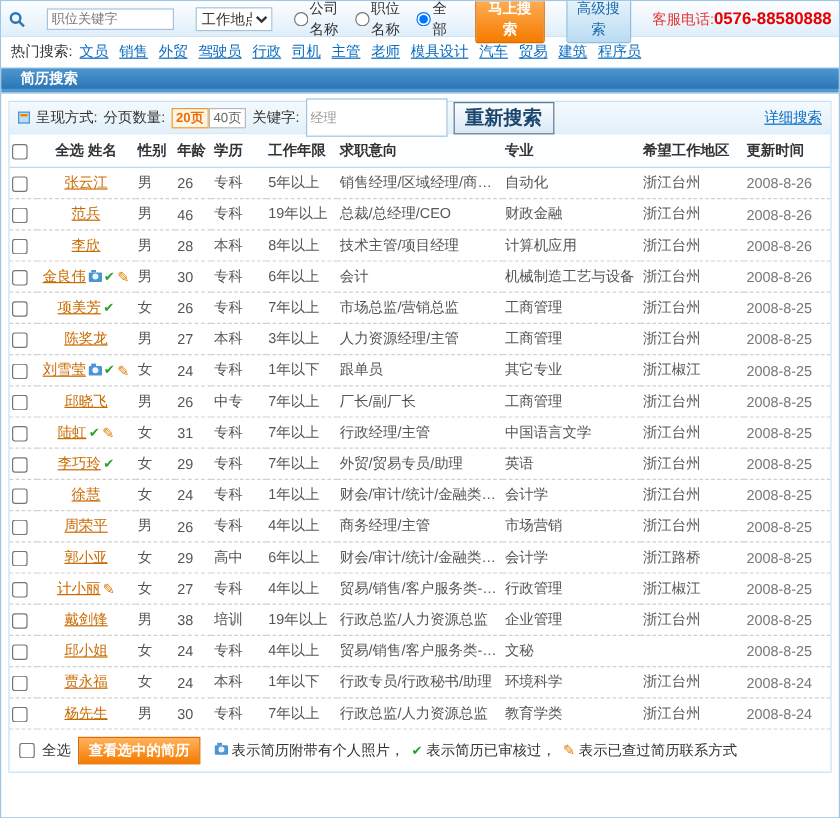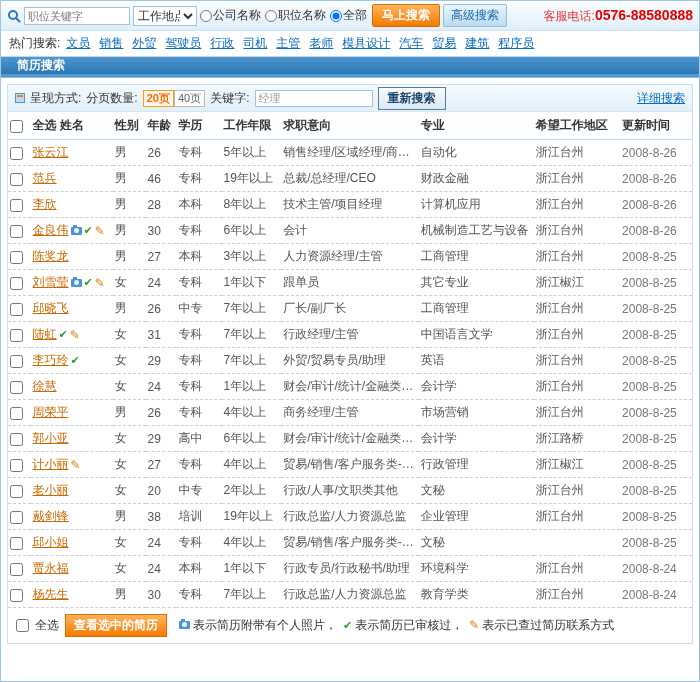--- a/index.html
+++ b/index.html
@@ -2,21 +2,21 @@
 <html><head>
 <meta charset="utf-8">
 <style>
   * { box-sizing: border-box; }
   html,body { margin:0; padding:0; background:#fff; }
   body { font-family:"Liberation Sans","DejaVu Sans",sans-serif; font-size:12px; color:#333; }
   .page { width:700px; height:682px; border:1px solid #9fc6e6; background:#fff; overflow:hidden; }
 
   
   .topbar { height:30px; background:linear-gradient(180deg,#fdfeff,#dfeefa); border-bottom:1px solid #cfe4f3;
-            display:flex; align-items:center; padding:0 6px; gap:3px; }
+            display:flex; align-items:center; padding:0 6px; gap:18px; }
   .mag { display:inline-flex; }
   .kw-input { width:106px; height:18px; border:1px solid #a3c3dc; font-size:11px; padding:1px 3px; color:#666; }
   .loc-select { height:20px; font-size:12px; border:1px solid #a3c3dc; background:#fff; color:#333; width:64px; }
   .radios { display:inline-flex; align-items:center; gap:2px; }
   .radios label { display:inline-flex; align-items:center; margin-right:2px; cursor:pointer; }
   .radios input { width:12px; height:12px; margin:0 1px 0 0; }
   .btn-orange { background:linear-gradient(180deg,#ffb25c,#f57b00); border:1px solid #d96c00; color:#fff;
                 font-weight:bold; font-size:12px; padding:2px 9px; border-radius:2px; cursor:pointer; }
   .btn-blue { background:linear-gradient(180deg,#eaf5fd,#badbf2); border:1px solid #8fbede; color:#1a6aab;
               font-size:12px; padding:2px 7px; border-radius:2px; cursor:pointer; }
@@ -36,30 +36,30 @@
                padding:0 16px; display:flex; align-items:center; font-size:12px; }
 
   
   .panel { margin:6px; border:1px solid #c6dff2; }
   .toolbar { height:27px; background:linear-gradient(180deg,#f4fafe,#e2f0fa); border-bottom:1px solid #d2e6f4;
              display:flex; align-items:center; padding:0 7px; gap:5px; color:#333; }
   .mode-btn { display:inline-flex; align-items:center; gap:3px; border:1px solid #a9cbe8; background:#fff;
               color:#1a6aab; font-size:12px; padding:1px 5px; cursor:pointer; }
   .size-btn { border:1px solid #b8b8b8; background:#fff; color:#666; padding:0 3px; font-size:11px; cursor:pointer; }
   .size-btn.active { border-color:#f59a23; color:#f06d00; font-weight:bold; background:#fff6ea; }
-  .tb-kw { width:118px; height:17px; border:1px solid #a3c3dc; color:#999; font-size:11px; padding:1px 3px; }
+  .tb-kw { width:118px; height:32px; border:1px solid #a3c3dc; color:#999; font-size:11px; padding:1px 3px; }
   .btn-research { border:1px solid #5a7a96; background:linear-gradient(180deg,#fcfdfe,#d8e8f4); color:#1a466e;
-                  font-weight:bold; font-size:12px; padding:2px 9px; cursor:pointer; }
+                  font-weight:bold; font-size:16px; padding:2px 9px; cursor:pointer; }
   .detail-link { margin-left:auto; color:#0a6cc0; text-decoration:underline;font-family:Liberation Serif, serif; }
 
   
   table.grid { width:100%; border-collapse:collapse; table-layout:fixed; font-size:12px; }
   thead th { font-weight:bold; color:#333; text-align:left; padding:5px 2px; border-bottom:1px solid #bcd9ee;
              background:#fdfeff; white-space:nowrap; overflow:hidden; }
-  .c-cb{width:22px;} .c-name{width:80px;} .c-gender{width:32px;} .c-age{width:30px;} .c-edu{width:44px;}
+  .c-cb{width:22px;} .c-name{width:80px;text-align:center;} .c-gender{width:32px;} .c-age{width:30px;} .c-edu{width:44px;}
   .c-exp{width:58px;} .c-obj{width:134px;} .c-major{width:112px;} .c-region{width:84px;} .c-upd{width:70px;}
   tbody td { padding:4px 2px; border-bottom:1px dashed #cfcfcf; color:#555; white-space:nowrap;
              overflow:hidden; text-overflow:ellipsis; height:22px; }
   tbody input[type=checkbox], thead input[type=checkbox], .tfoot input[type=checkbox] { width:13px; height:13px; margin:0; vertical-align:middle; }
   .name-link { color:#c96a00; text-decoration:underline; cursor:pointer; }
   td.c-upd { color:#777; }
 
   
   .ic { margin-left:2px; vertical-align:middle; }
   .ic-chk { color:#2aa12a; font-size:11px; font-family:"DejaVu Sans",sans-serif; }
@@ -200,20 +200,32 @@
             <td class="c-age">30</td>
             <td class="c-edu">专科</td>
             <td class="c-exp">6年以上</td>
             <td class="c-obj">会计</td>
             <td class="c-major">机械制造工艺与设备</td>
             <td class="c-region">浙江台州</td>
             <td class="c-upd">2008-8-26</td>
           </tr>
           <tr>
             <td class="c-cb"><input type="checkbox" style=""></td>
+            <td class="c-name"><a class="name-link" href="#">项美芳</a><span class="ic ic-chk">✔</span></td>
+            <td class="c-gender">女</td>
+            <td class="c-age">26</td>
+            <td class="c-edu">专科</td>
+            <td class="c-exp">7年以上</td>
+            <td class="c-obj">市场总监/营销总监</td>
+            <td class="c-major">工商管理</td>
+            <td class="c-region">浙江台州</td>
+            <td class="c-upd">2008-8-25</td>
+          </tr>
+          <tr>
+            <td class="c-cb"><input type="checkbox" style=""></td>
             <td class="c-name"><a class="name-link" href="#">陈奖龙</a></td>
             <td class="c-gender">男</td>
             <td class="c-age">27</td>
             <td class="c-edu">本科</td>
             <td class="c-exp">3年以上</td>
             <td class="c-obj">人力资源经理/主管</td>
             <td class="c-major">工商管理</td>
             <td class="c-region">浙江台州</td>
             <td class="c-upd">2008-8-25</td>
           </tr>
@@ -304,32 +316,20 @@
           <tr>
             <td class="c-cb"><input type="checkbox" style=""></td>
             <td class="c-name"><a class="name-link" href="#">计小丽</a><span class="ic ic-pen">✎</span></td>
             <td class="c-gender">女</td>
             <td class="c-age">27</td>
             <td class="c-edu">专科</td>
             <td class="c-exp">4年以上</td>
             <td class="c-obj">贸易/销售/客户服务类-不限</td>
             <td class="c-major">行政管理</td>
             <td class="c-region">浙江椒江</td>
-            <td class="c-upd">2008-8-25</td>
-          </tr>
-          <tr>
-            <td class="c-cb"><input type="checkbox" style=""></td>
-            <td class="c-name"><a class="name-link" href="#">老小丽</a></td>
-            <td class="c-gender">女</td>
-            <td class="c-age">20</td>
-            <td class="c-edu">中专</td>
-            <td class="c-exp">2年以上</td>
-            <td class="c-obj">行政/人事/文职类其他</td>
-            <td class="c-major">文秘</td>
-            <td class="c-region">浙江台州</td>
             <td class="c-upd">2008-8-25</td>
           </tr>
           <tr>
             <td class="c-cb"><input type="checkbox" style=""></td>
             <td class="c-name"><a class="name-link" href="#">戴剑锋</a></td>
             <td class="c-gender">男</td>
             <td class="c-age">38</td>
             <td class="c-edu">培训</td>
             <td class="c-exp">19年以上</td>
             <td class="c-obj">行政总监/人力资源总监</td>

